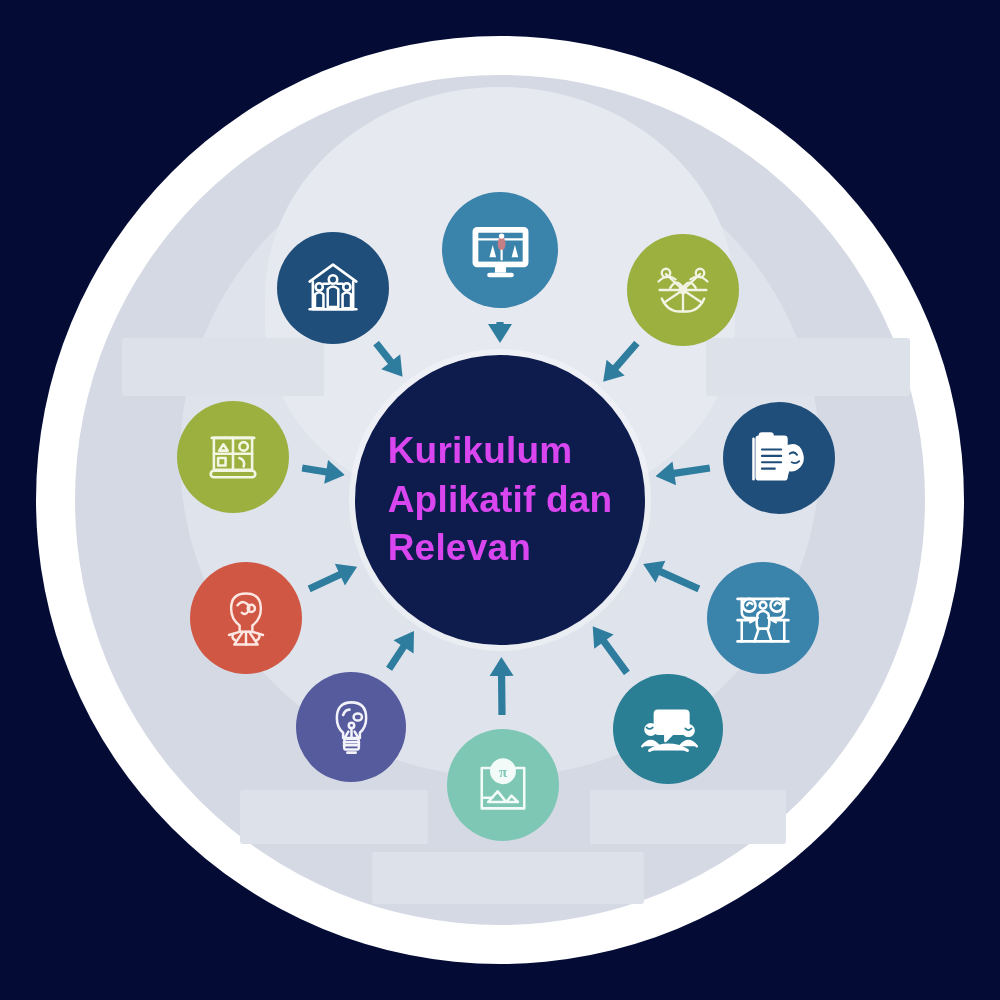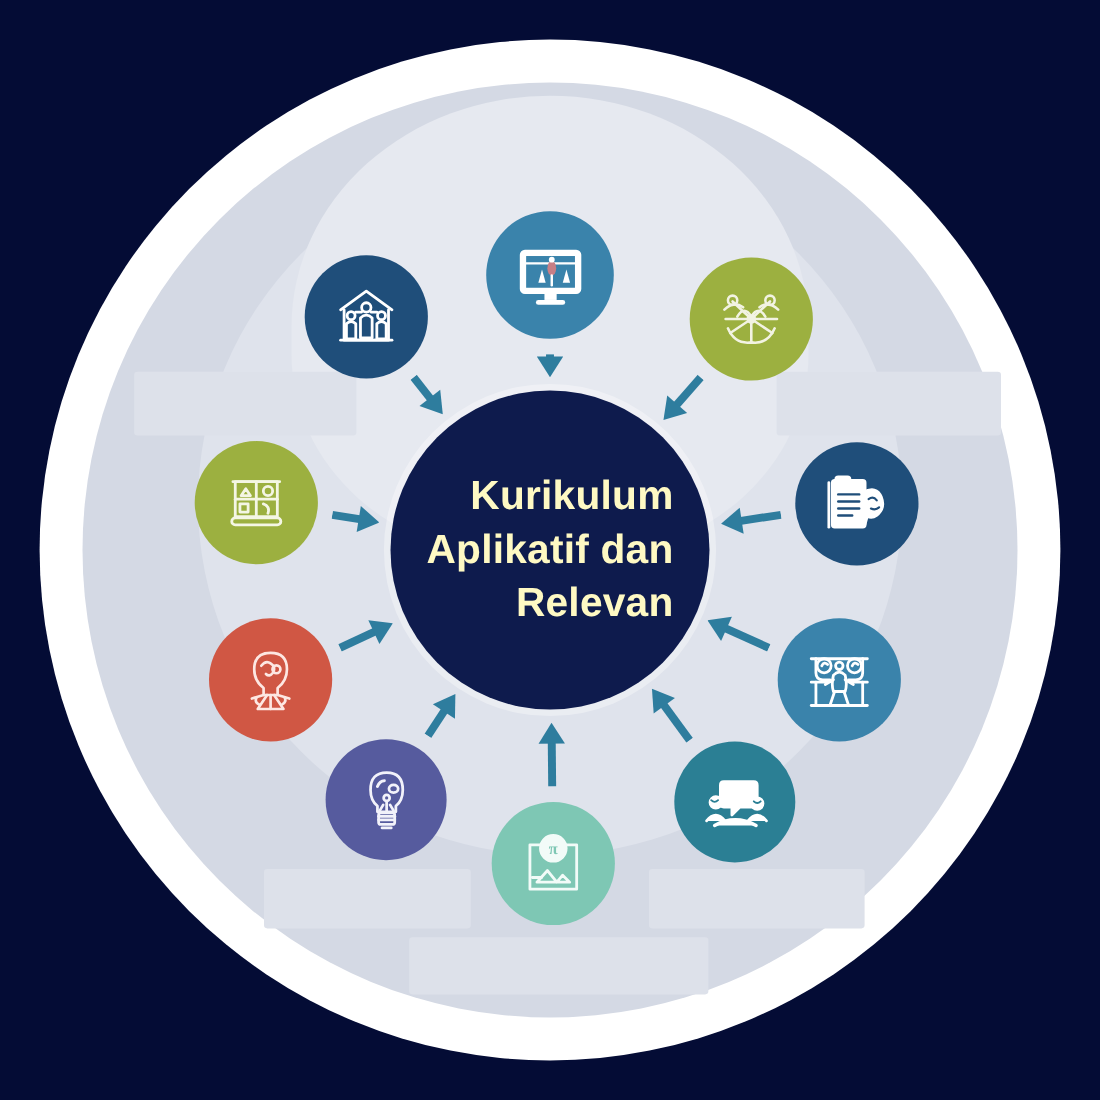--- a/index.html
+++ b/index.html
@@ -79,25 +79,25 @@
     height: 290px;
     border-radius: 50%;
     background: #0e1b4d;
     display: flex;
     align-items: center;
     justify-content: center;
     box-shadow: 0 0 0 6px rgba(255,255,255,.35);
     z-index: 6;
   }
   .hub-text {
-    color: #fef9c3;
+    color: #d946ef;
     font-size: 37px;
     font-weight: bold;
     line-height: 1.32;
-    text-align: right;
+    text-align: left;
     letter-spacing: .2px;
     padding: 0 18px;
     white-space: pre-line;
   }
 
   
   .node {
     position: absolute;
     border-radius: 50%;
     display: flex;

